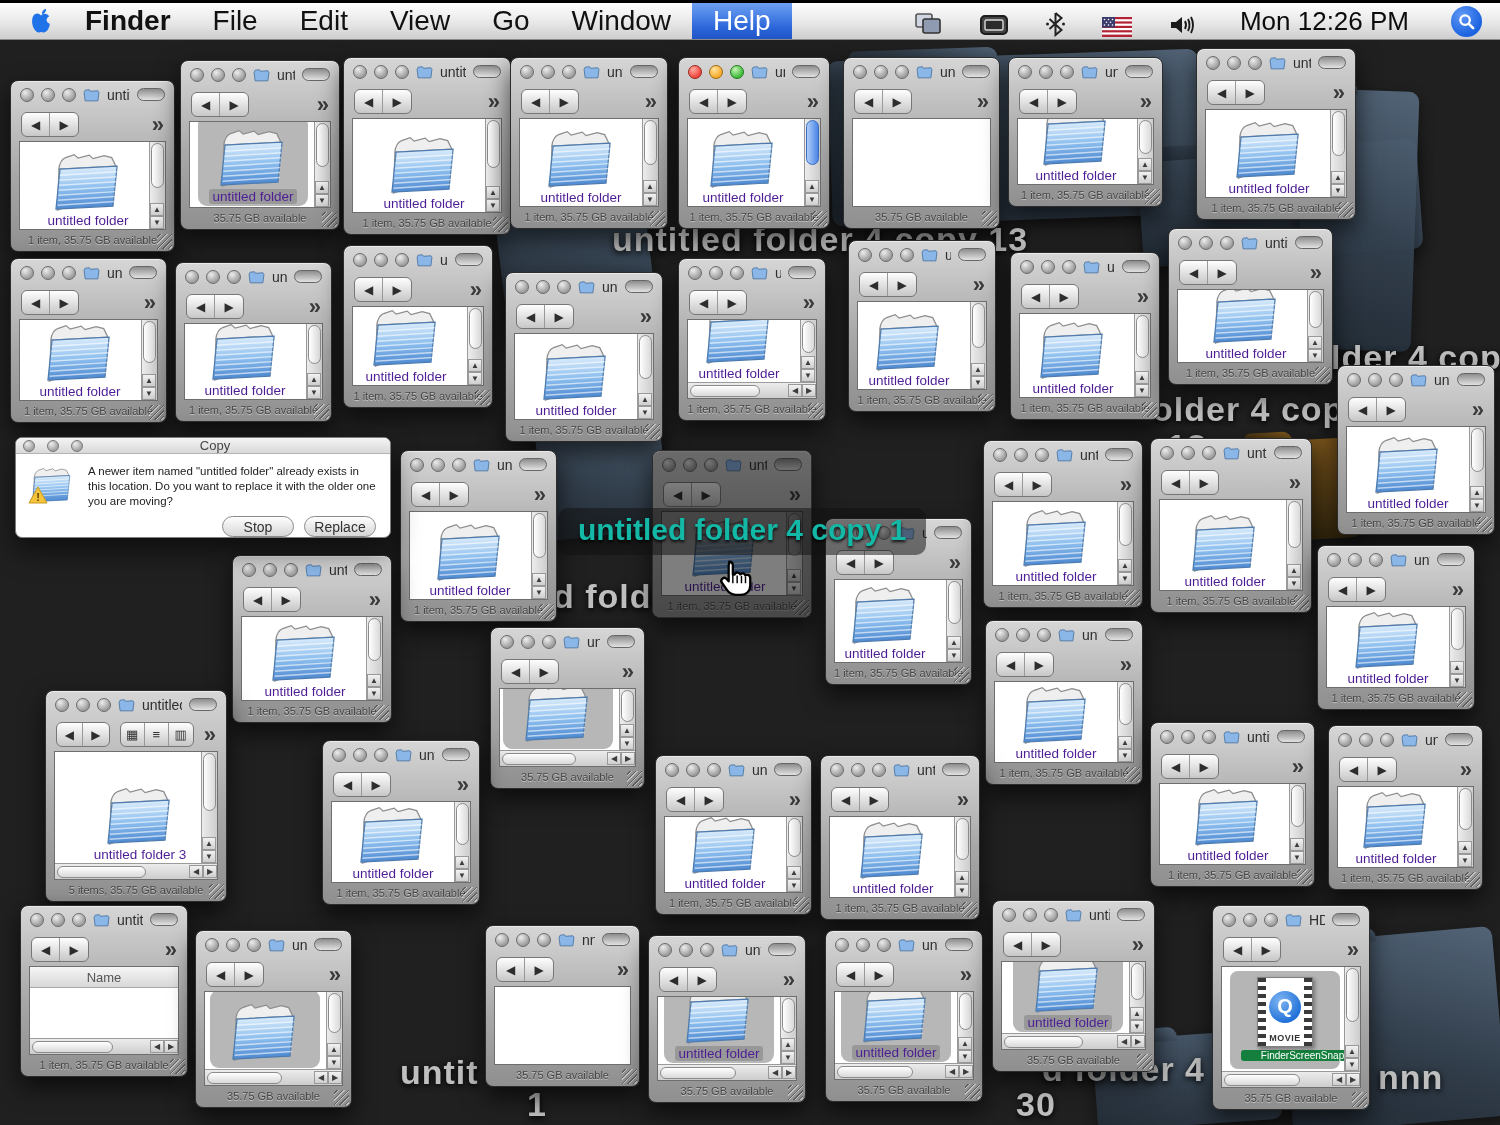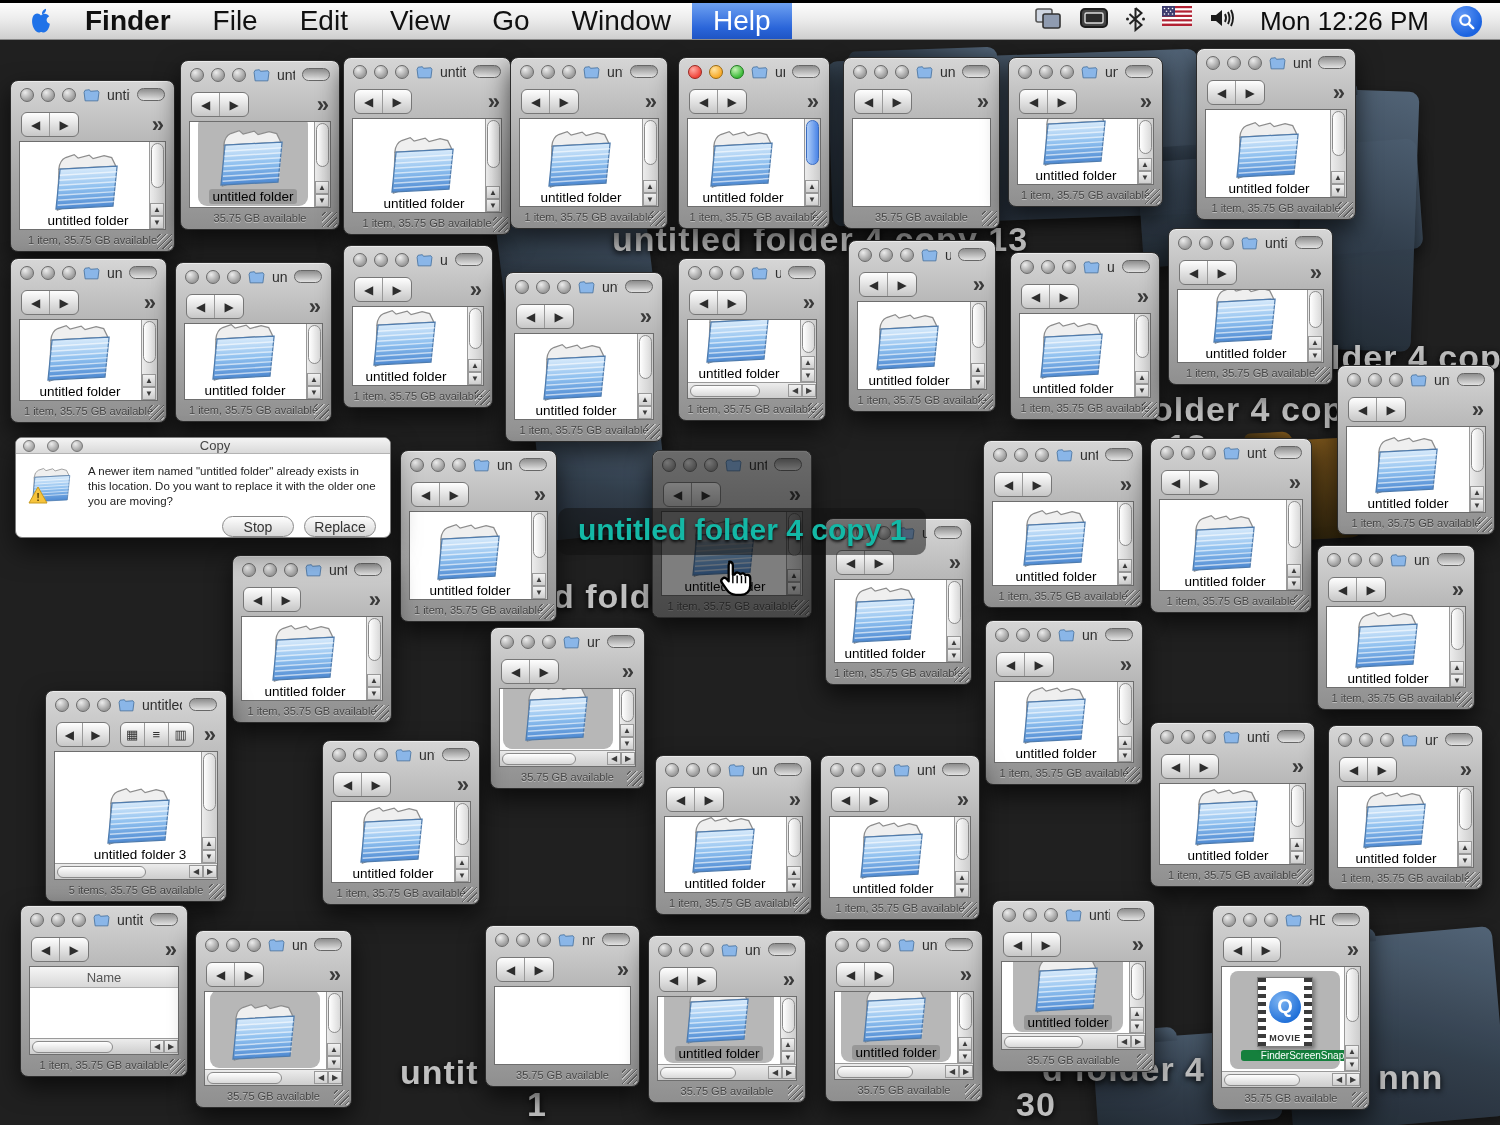--- a/index.html
+++ b/index.html
@@ -9,21 +9,21 @@
   
   .menubar { position:absolute; left:0; top:0; width:1500px; height:40px;
     background:linear-gradient(#fdfdfd 0%, #ececec 45%, #cfcfcf 100%);
     border-top:3px solid #000; border-bottom:1px solid #8a8a8a;
     display:flex; align-items:center; padding:0 12px; z-index:100; }
   .apple { width:30px; display:flex; justify-content:center; margin:0 8px 0 14px; }
   .menu-item { height:100%; display:flex; align-items:center; padding:0 21px;
     font-size:28px; color:#111; white-space:nowrap; }
   .menu-item.bold { font-weight:bold; }
   .menu-item.active { background:linear-gradient(#6ea1f2,#2a65d9 70%,#1f55c4); color:#fff; }
-  .mb-right { margin-left:auto; display:flex; align-items:flex-start; gap:16px; padding-right:6px; }
+  .mb-right { margin-left:auto; display:flex; align-items:flex-end; gap:36px; padding-right:6px; }
   .mb-icon { display:flex; align-items:center; }
   .clock { font-size:26px; color:#0c0c0c; padding:0 6px; white-space:nowrap; }
   .spotlight { width:31px; height:31px; border-radius:50%; background:radial-gradient(circle at 35% 30%, #5f97f5, #1b63e0 70%);
     display:flex; align-items:center; justify-content:center; }
 
   
   .bg-folder { position:absolute; border-radius:10px; z-index:1; opacity:.95;
     background:linear-gradient(200deg,#55687c 0%,#33404e 55%,#222b35 100%);
     box-shadow:0 6px 16px rgba(0,0,0,.5); }
   .bg-folder::before { content:""; position:absolute; left:6%; top:-9px; width:40%; height:14px;
@@ -66,21 +66,21 @@
   .frame { flex:1 1 auto; margin:0 8px; border:1px solid #6e6e6e; background:#fff;
     display:flex; flex-direction:column; min-height:0; box-shadow:inset 0 1px 2px rgba(0,0,0,.35); }
   .list-header { display:none; height:21px; line-height:21px; text-align:center; font-size:13px; color:#555;
     background:linear-gradient(#f6f6f6,#d8d8d8); border-bottom:1px solid #aaa; }
   .c-list .list-header { display:block; }
   .main-row { flex:1 1 auto; display:flex; min-height:0; }
   .content { flex:1 1 auto; position:relative; background:#fff; overflow:hidden; }
   .folder-wrap { position:absolute; right:6px; bottom:1px; width:110px;
     display:flex; flex-direction:column; align-items:center; }
   .folder-svg { width:90px; height:72px; transform:rotate(-3deg); }
-  .folder-label { font-size:13.5px; color:#000000; white-space:nowrap; margin-top:-3px;text-align:right; }
+  .folder-label { font-size:13.5px; color:#4c1d95; white-space:nowrap; margin-top:-3px;text-align:right; }
   .selected .folder-wrap { background:#b7b7b7; border-radius:9px; padding:4px 2px 2px; }
   .selected .folder-label { background:#989898; border-radius:3px; padding:0 3px; }
   .vscroll { width:16px; flex:0 0 auto; border-left:1px solid #9a9a9a;
     background:linear-gradient(90deg,#ececec,#cwhite 0); background:linear-gradient(90deg,#ececec,#cdcdcd);
     display:flex; flex-direction:column; }
   .vthumb { margin:1px; height:52%; border-radius:7px; border:1px solid #8b8b8b;
     background:linear-gradient(90deg,#ffffff,#d9d9d9); }
   .blue-thumb .vthumb { background:linear-gradient(90deg,#aecdf8,#4c86e8); border-color:#3b6cc0; }
   .scroll-arrows { margin-top:auto; display:flex; flex-direction:column; }
   .sarr { width:14px; height:13px; display:flex; align-items:center; justify-content:center;

